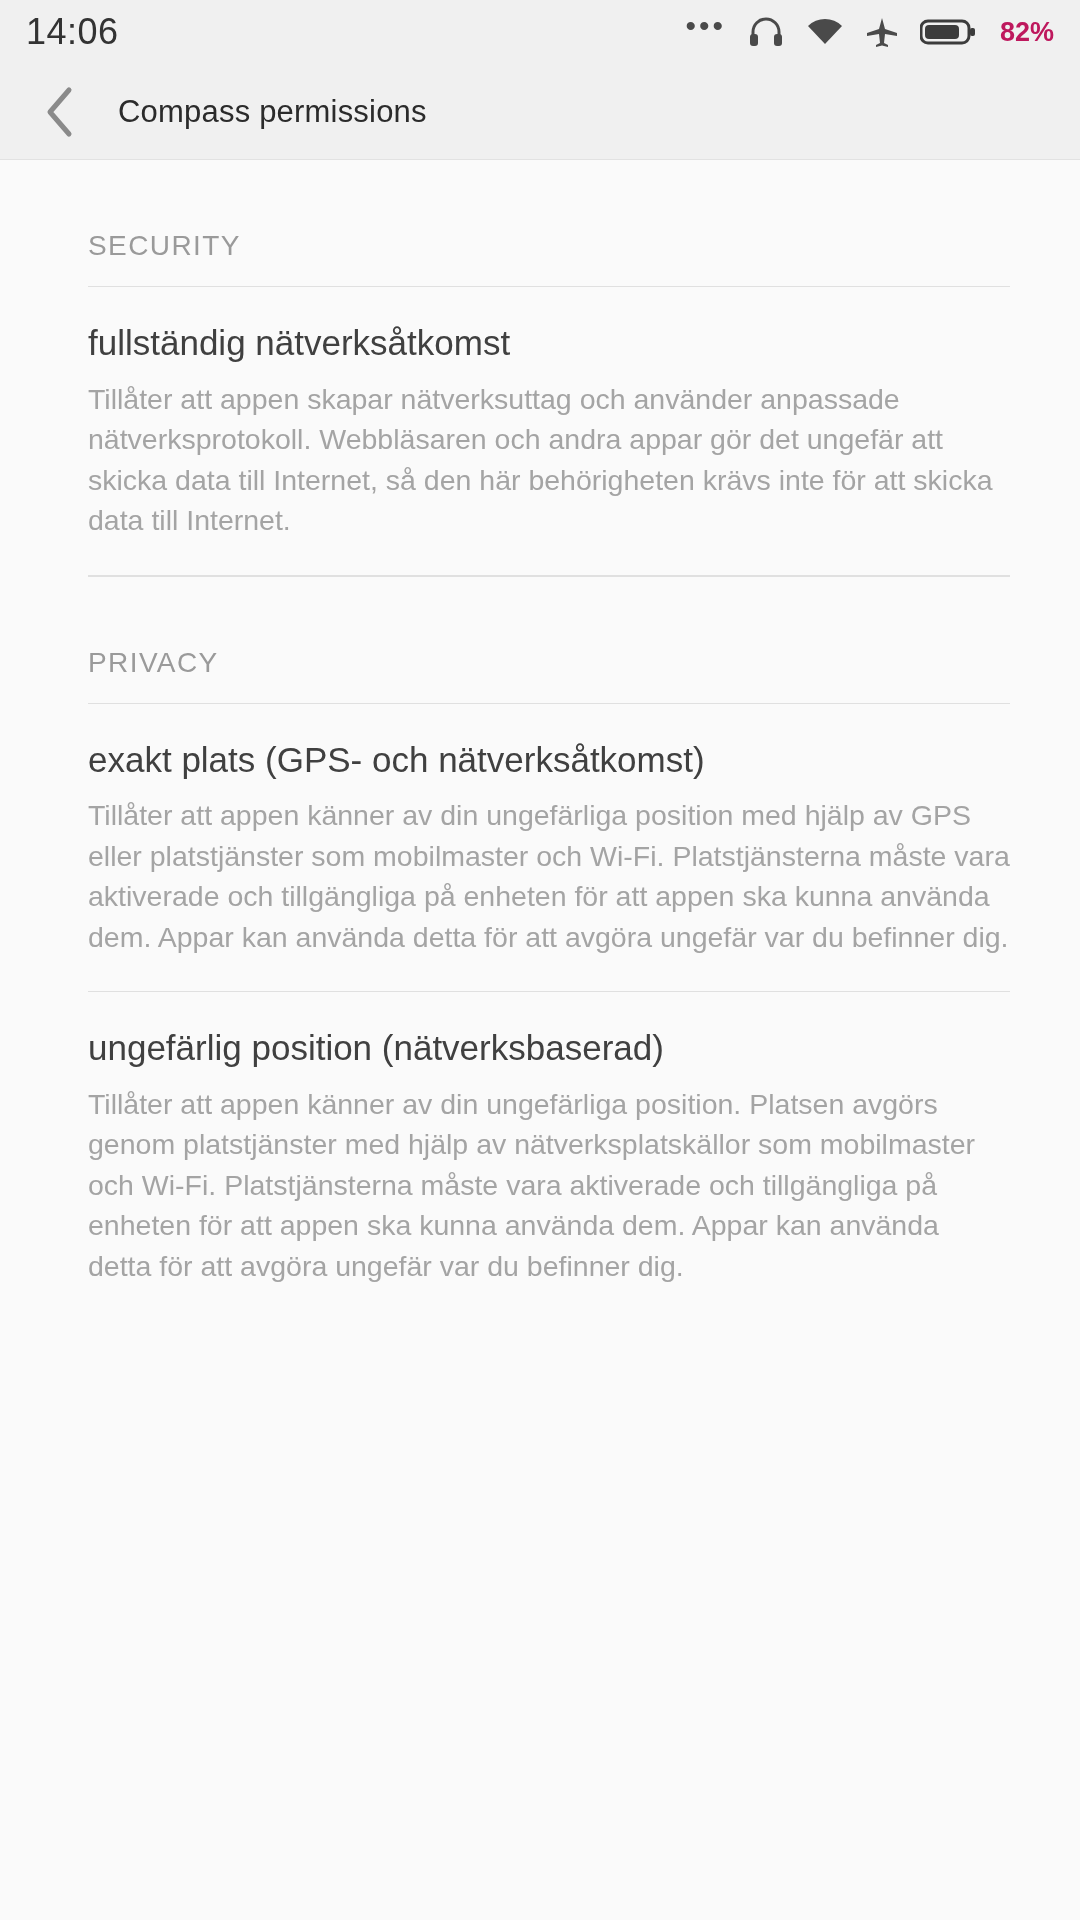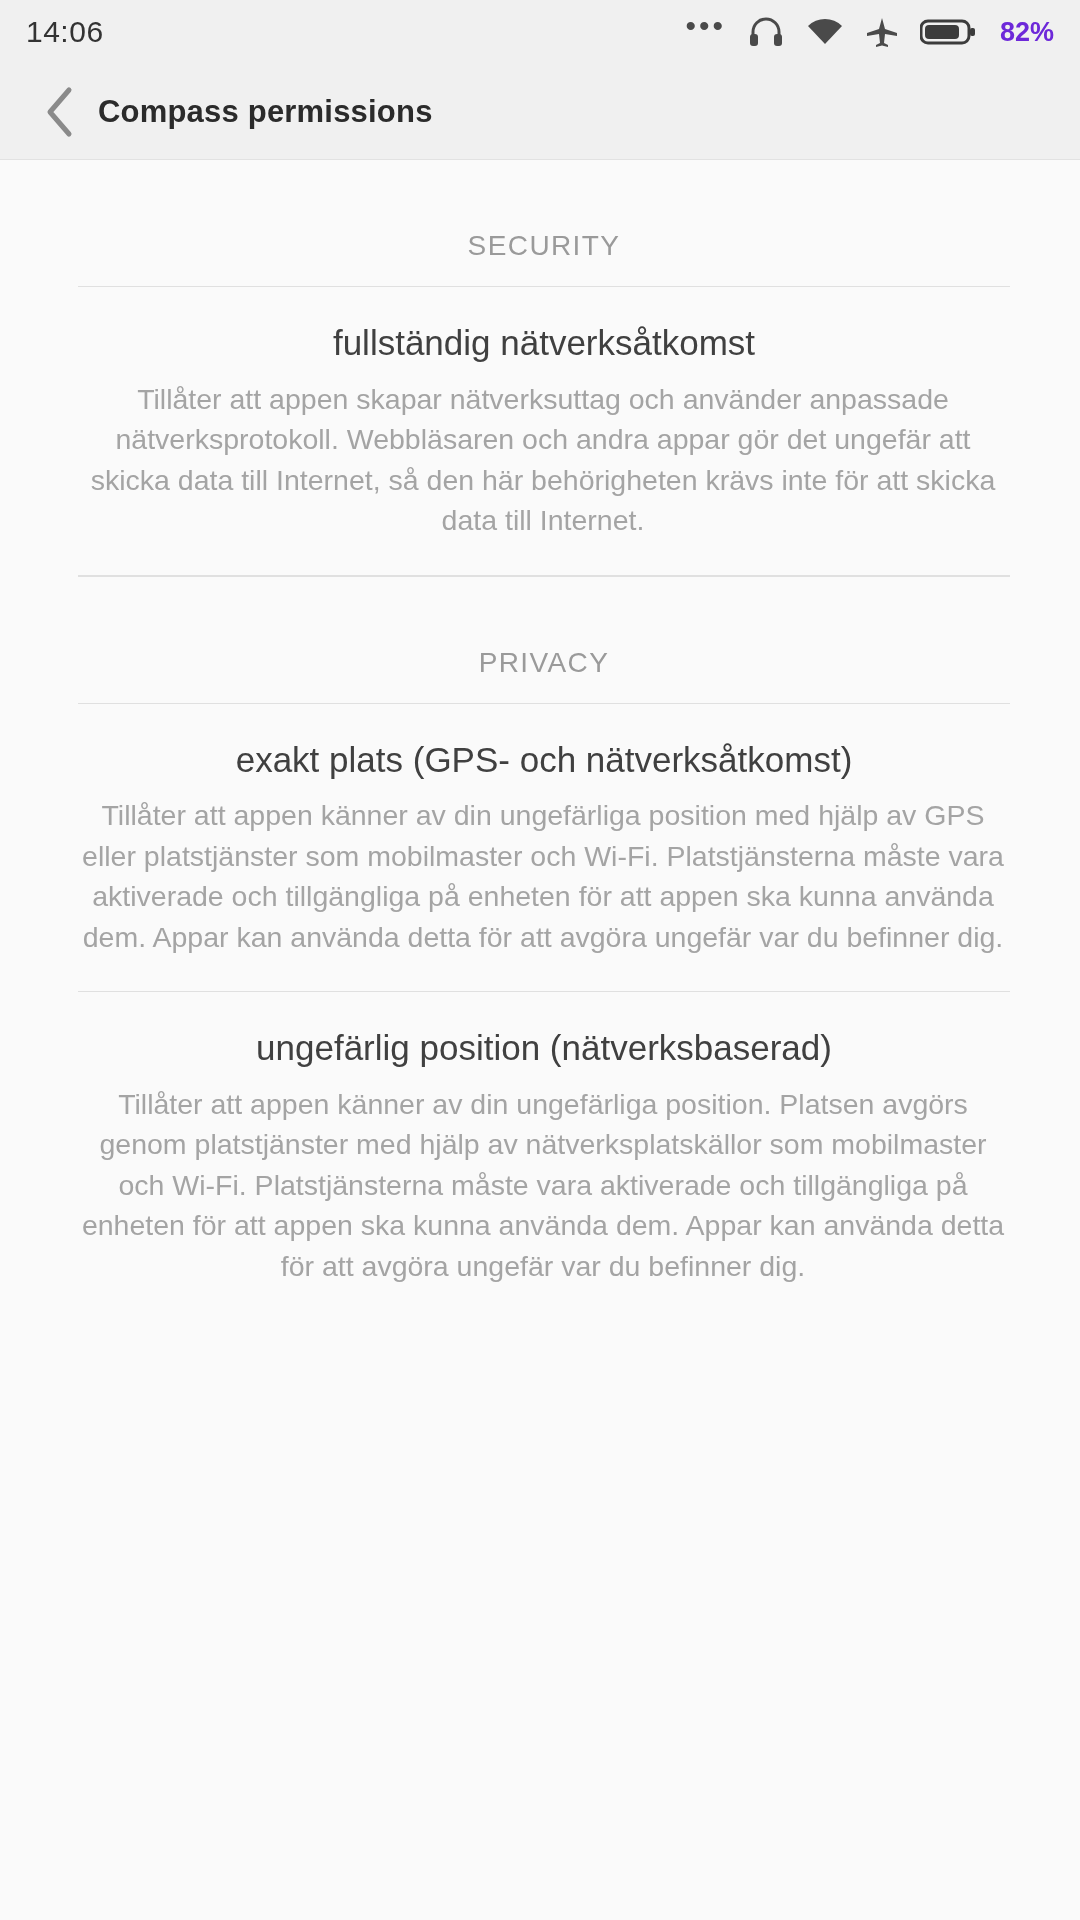--- a/index.html
+++ b/index.html
@@ -14,21 +14,21 @@
   
   .status-bar {
     height: 64px;
     background: #f0f0f0;
     display: flex;
     align-items: center;
     padding: 0 26px;
     color: #3a3a3a;
   }
   .status-time {
-    font-size: 30px;
+    font-size: 36px;
     font-weight: 400;
     color: #333;
     letter-spacing: 0.5px;
   }
   .status-right {
     margin-left: auto;
     display: flex;
     align-items: center;
     gap: 22px;
   }
@@ -37,21 +37,21 @@
     letter-spacing: 3px;
     color: #4a4a4a;
     line-height: 10px;
     position: relative;
     top: -6px;
   }
   .icon-svg { display: block; }
   .battery-pct {
     font-size: 27px;
     font-weight: bold;
-    color: #6d28d9;
+    color: #be185d;
     margin-left: 2px;
   }
 
   
   .app-bar {
     height: 96px;
     background: #f0f0f0;
     display: flex;
     align-items: center;
     padding: 0 30px;
@@ -63,31 +63,30 @@
     display: flex;
     align-items: center;
     justify-content: center;
     cursor: pointer;
   }
   .back-chevron {
     display: block;
   }
   .app-title {
     font-size: 31px;
-    font-weight: bold;
+    font-weight: normal;
     color: #2b2b2b;
-    margin-left: 8px;
+    margin-left: 28px;
     letter-spacing: 0.2px;
   }
 
   
   .content {
     background: #fafafa;
-    padding: 0 0 40px 8px;
-    text-align: center;
+    padding: 0 0 40px 18px;
   }
   .section {
     padding: 0 0 0 0;
   }
   .section-header {
     font-size: 28px;
     color: #9a9a9a;
     letter-spacing: 1.4px;
     padding: 70px 70px 24px 70px;
   }

